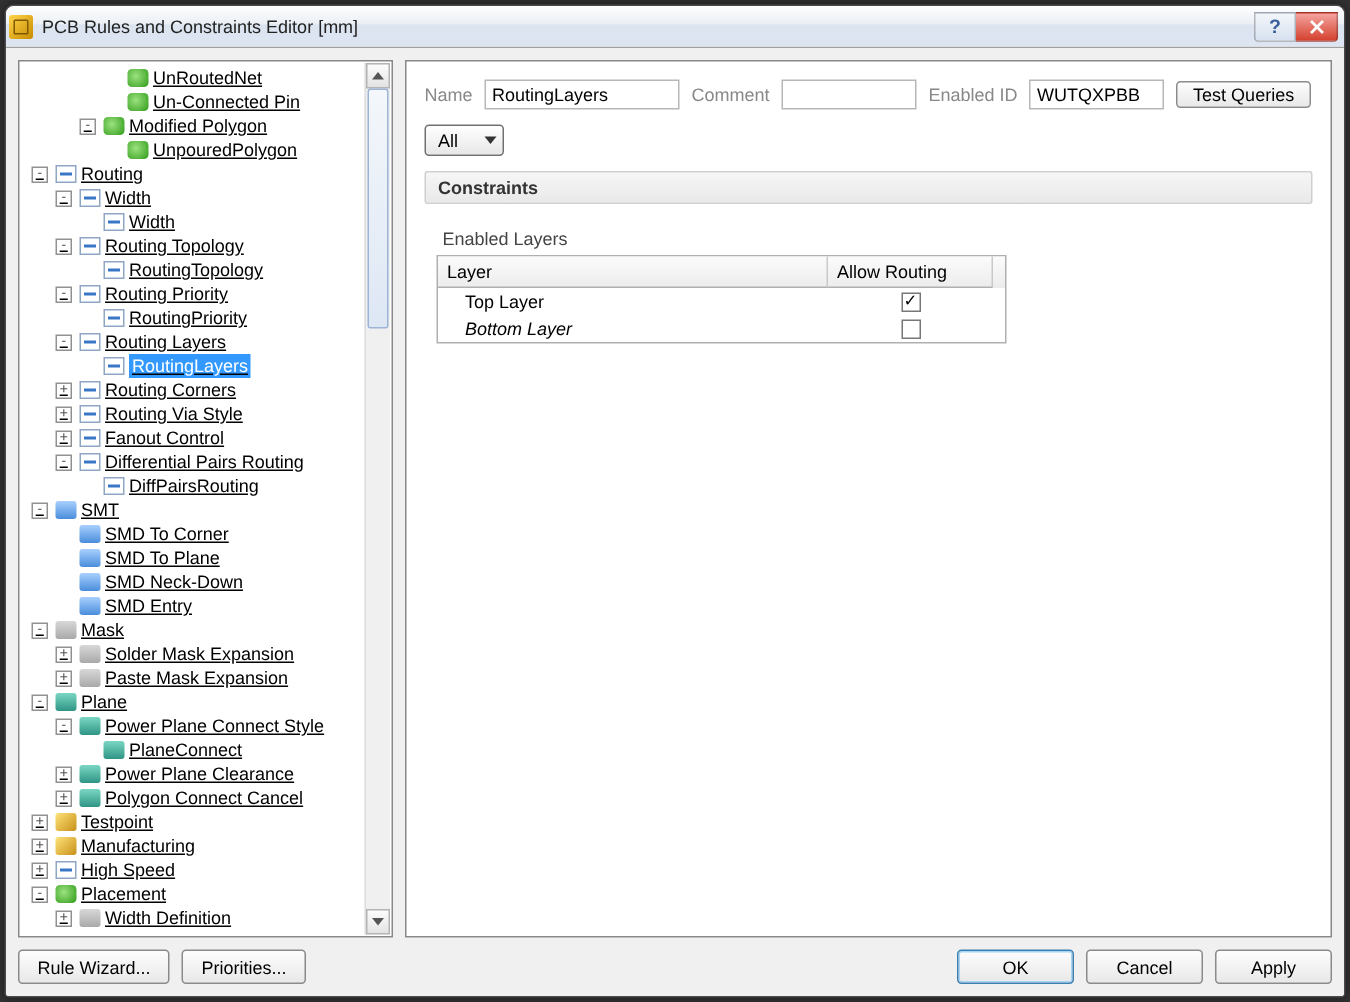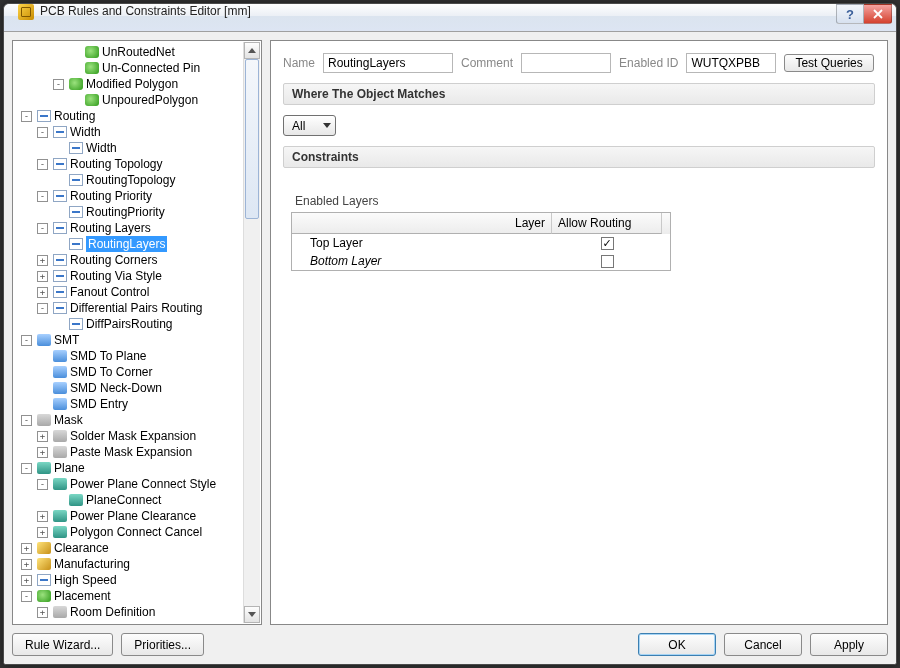--- a/index.html
+++ b/index.html
@@ -1,37 +1,37 @@
 <!DOCTYPE html>
 <html><head>
 <meta charset="utf-8">
 <style>
 * { box-sizing: border-box; margin: 0; padding: 0; font-family: "Segoe UI", Tahoma, sans-serif; font-size: 12px; }
 body { background: #333; padding: 3px; }
 .window { width: 894px; height: 662px; background: #fff; border: 1px solid #4a4a4a; border-radius: 6px 6px 3px 3px; overflow: hidden; display:flex; flex-direction:column; box-shadow: 0 0 8px rgba(0,0,0,.5);}
-.titlebar { height: 28px; background: linear-gradient(to bottom, #fdfefe 0%, #ebeff5 45%, #dbe4ef 46%, #dde5f3 100%); display:flex; padding-left:14px; border-bottom:1px solid #a0a0a0; border-radius: 6px 6px 0 0; }
+.titlebar { height: 28px; background: linear-gradient(to bottom, #fdfefe 0%, #ebeff5 45%, #dbe4ef 46%, #dde5f3 100%); display:flex; align-items:center; padding-left:2px; border-bottom:1px solid #a0a0a0; border-radius: 6px 6px 0 0; }
 .titlebar .icon { width:16px; height:16px; background: linear-gradient(135deg,#ffd54a,#c78b00); border-radius:2px; margin-right:6px; position:relative;}
 .titlebar .icon::after{content:"";position:absolute;top:3px;left:3px;width:8px;height:8px;border:1px solid #805800;border-radius:1px;}
 .titlebar .title { flex:1; color:#222; }
 .winctrls { display:flex; height:20px; margin-right:4px; }
 .winctrls div { width:28px; display:flex;align-items:center;justify-content:center; border:1px solid rgba(0,0,0,.25); border-left:none; background:linear-gradient(#f3f6fb,#d7e1ef);}
 .winctrls div:first-child{ border-left:1px solid rgba(0,0,0,.25); border-radius:0 0 0 3px;}
 .winctrls .close{ background:linear-gradient(#f5a3a0,#d4412e); border-radius:0 0 3px 0; color:#fff;}
 .winctrls .help{ color:#3a5f9a; font-weight:bold; font-size:13px;}
 .winctrls .close svg{stroke:#fff;}
 .client { flex:1; background:#f0f0f0; display:flex; flex-direction:column; padding:8px; gap:8px;}
 .panes { flex:1; display:flex; gap:8px; min-height:0;}
 .tree-pane { width:250px; border:1px solid #888; background:#fff; position:relative; }
 .tree-scroll { position:absolute; inset:1px; overflow:hidden; padding:2px 0 2px 4px;}
 .scrollbar { position:absolute; right:1px; top:1px; bottom:1px; width:17px; background:#f0f0f0; border-left:1px solid #ddd;}
 .scrollbar .btn{height:17px;background:linear-gradient(#fdfdfd,#e3e3e3);border:1px solid #b4b4b4;display:flex;align-items:center;justify-content:center;}
 .scrollbar .track{position:absolute;top:17px;bottom:17px;left:0;right:0;}
 .scrollbar .thumb{position:absolute;left:1px;right:1px;top:0;height:160px;background:linear-gradient(#f4f7fb,#dde7f4);border:1px solid #9cb4d6;border-radius:2px;}
 .scrollbar .btn.dn{position:absolute;bottom:0;left:0;right:0;}
-.tree ul{list-style:none; padding-left:0;}
+.tree ul{list-style:none; padding-left:0;text-decoration:underline;}
 .tree li{ white-space:nowrap; position:relative;}
 .row{display:flex;align-items:center;height:16px;line-height:16px;gap:3px;}
 .toggle{width:11px;height:11px;border:1px solid #919191;background:#fff;display:inline-flex;align-items:center;justify-content:center;font-size:9px;line-height:9px;color:#555;flex:0 0 11px; margin-right:2px; font-family:monospace;}
 .toggle.empty{border:none;background:none;}
 .spacer{display:inline-block;}
 .nodeicon{width:14px;height:12px;display:inline-block;flex:0 0 14px;}
 .ic-green{background:radial-gradient(circle at 40% 40%, #9be27e, #2f9a1a);border-radius:3px;}
 .ic-gold{background:linear-gradient(135deg,#ffe37a,#c79018);border-radius:2px;}
 .ic-blue{background:linear-gradient(#a8d0ff,#4a8edb);border-radius:2px;}
 .ic-gray{background:linear-gradient(#d8d8d8,#a9a9a9);border-radius:2px;}
@@ -42,24 +42,24 @@
 .selected{background:#3399ff;color:#fff;padding:0 2px;}
 .content-pane { flex:1; border:1px solid #888; background:#fff; padding:12px; display:flex; flex-direction:column; gap:10px;}
 .fieldrow{display:flex;align-items:center;gap:8px;}
 .fieldrow label{color:#888;}
 .input{border:1px solid #b7b7b7;background:#fff;height:20px;padding:0 4px;}
 .btn-std{height:18px;padding:0 10px;background:linear-gradient(#fdfdfd,#e8e8e8);border:1px solid #8a8a8a;border-radius:3px;cursor:pointer;}
 .section-hdr{background:linear-gradient(#f6f6f6,#e9e9e9);border:1px solid #cfcfcf;border-radius:2px;padding:3px 8px;font-weight:bold;color:#333;}
 .dropdown{display:inline-flex;align-items:center;border:1px solid #707070;border-radius:3px;background:linear-gradient(#fff,#e7e7e7);height:21px;padding:0 4px 0 8px;gap:18px;}
 .dropdown .arrow{width:0;height:0;border-left:4px solid transparent;border-right:4px solid transparent;border-top:5px solid #333;}
 .constraints-body{border:0; padding:4px 8px; flex:0 0 auto;}
-.group-label{color:#444;margin:12px 0 4px 4px;}
+.group-label{color:#444;margin:2px 0 4px 4px;}
 .grid{border:1px solid #b0b0b0;}
 .grid-head{display:flex;background:linear-gradient(#fbfbfb,#ececec);}
-.grid-head div{padding:3px 6px;border-right:1px solid #c9c9c9;border-bottom:1px solid #b0b0b0;text-align:right;}
+.grid-head div{padding:3px 6px;border-right:1px solid #c9c9c9;border-bottom:1px solid #b0b0b0;}
 .grid-row{display:flex;}
 .grid-row div{padding:2px 6px;}
 .col-layer{flex:0 0 260px;}
 .col-allow{flex:0 0 110px;display:flex;justify-content:center;align-items:center;}
 .chk{width:13px;height:13px;border:1px solid #777;background:#fff;display:inline-flex;align-items:center;justify-content:center;}
 .chk.checked::after{content:"✓";font-size:11px;line-height:11px;color:#000;}
 .footer{display:flex;gap:8px;align-items:center;}
 .footer .spacer-flex{flex:1;}
 .btn-footer{min-width:78px;height:23px;padding:0 12px;background:linear-gradient(#fdfdfd,#e8e8e8);border:1px solid #8a8a8a;border-radius:3px;cursor:pointer;}
 .btn-footer.primary{border:1px solid #3c7fb1;box-shadow:inset 0 0 0 1px #a5d4f5;}
@@ -240,29 +240,29 @@
                   <span class="toggle">-</span>
                   <span class="nodeicon ic-blue"></span>
                   <span class="label">SMT</span>
                 </div>
               </li>
               <li>
                 <div class="row">
                   <span class="spacer" style="width: 16px;"></span>
                   <span class="toggle empty"></span>
                   <span class="nodeicon ic-blue"></span>
+                  <span class="label">SMD To Corner</span>
+                </div>
+              </li>
+              <li>
+                <div class="row">
+                  <span class="spacer" style="width: 16px;"></span>
+                  <span class="toggle empty"></span>
+                  <span class="nodeicon ic-blue"></span>
                   <span class="label">SMD To Plane</span>
-                </div>
-              </li>
-              <li>
-                <div class="row">
-                  <span class="spacer" style="width: 16px;"></span>
-                  <span class="toggle empty"></span>
-                  <span class="nodeicon ic-blue"></span>
-                  <span class="label">SMD To Corner</span>
                 </div>
               </li>
               <li>
                 <div class="row">
                   <span class="spacer" style="width: 16px;"></span>
                   <span class="toggle empty"></span>
                   <span class="nodeicon ic-blue"></span>
                   <span class="label">SMD Neck-Down</span>
                 </div>
               </li>
@@ -336,21 +336,21 @@
                   <span class="toggle">+</span>
                   <span class="nodeicon ic-teal"></span>
                   <span class="label">Polygon Connect Cancel</span>
                 </div>
               </li>
               <li>
                 <div class="row">
                   <span class="spacer" style="width: 0px;"></span>
                   <span class="toggle">+</span>
                   <span class="nodeicon ic-gold"></span>
-                  <span class="label">Clearance</span>
+                  <span class="label">Testpoint</span>
                 </div>
               </li>
               <li>
                 <div class="row">
                   <span class="spacer" style="width: 0px;"></span>
                   <span class="toggle">+</span>
                   <span class="nodeicon ic-gold"></span>
                   <span class="label">Manufacturing</span>
                 </div>
               </li>
@@ -368,21 +368,21 @@
                   <span class="toggle">-</span>
                   <span class="nodeicon ic-green"></span>
                   <span class="label">Placement</span>
                 </div>
               </li>
               <li>
                 <div class="row">
                   <span class="spacer" style="width: 16px;"></span>
                   <span class="toggle">+</span>
                   <span class="nodeicon ic-gray"></span>
-                  <span class="label">Room Definition</span>
+                  <span class="label">Width Definition</span>
                 </div>
               </li>
             </ul>
           </div>
         <div class="scrollbar">
           <div class="btn">
               <span class="tri up"></span>
             </div>
           <div class="track">
             <div class="thumb"></div>
@@ -397,21 +397,20 @@
         <div class="fieldrow">
           <label>Name</label>
           <input class="input" style="width: 130px;" value="RoutingLayers">
           <label>Comment</label>
           <input class="input" style="width: 90px;" value="">
           <label>Enabled ID</label>
           <input class="input" style="width: 90px;" value="WUTQXPBB">
           <button class="btn-std">Test Queries</button>
         </div>
 
-        <div class="section-hdr">Where The Object Matches</div>
         <div>
           <div class="dropdown">
             <span>All</span>
             <span class="arrow"></span>
           </div>
         </div>
 
         <div class="section-hdr">Constraints</div>
         <div class="constraints-body">
           <div class="group-label">Enabled Layers</div>

